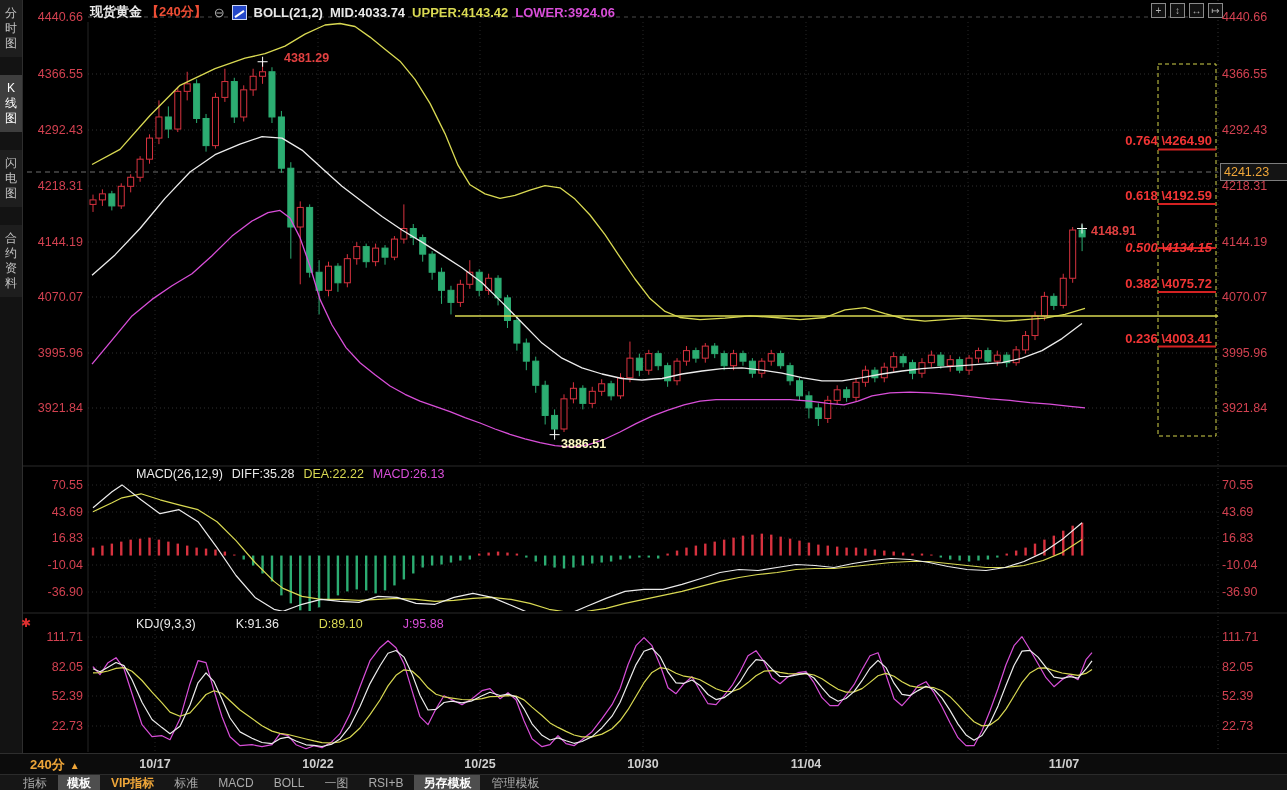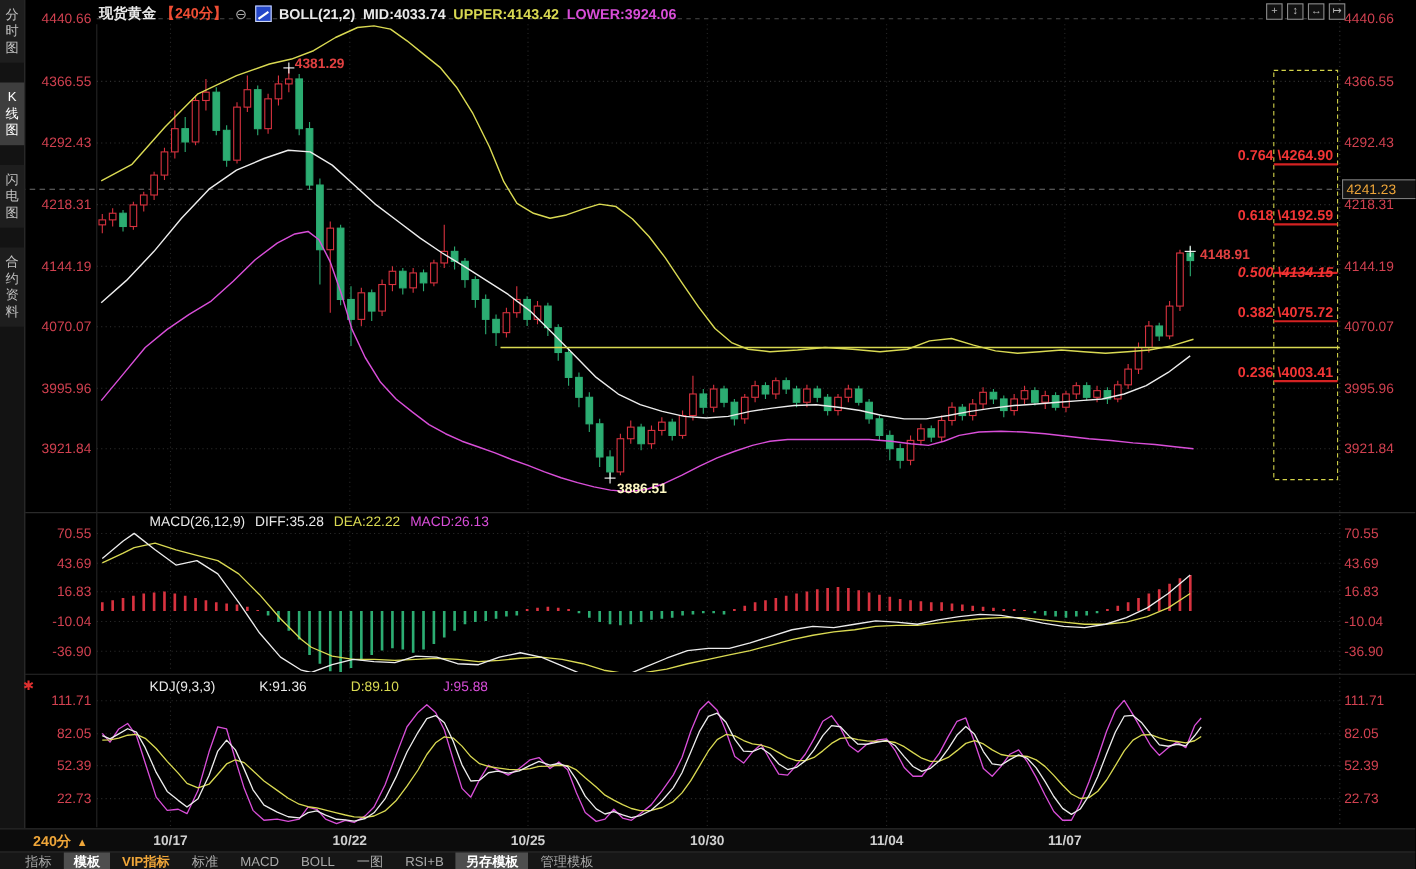--- a/index.html
+++ b/index.html
@@ -668,35 +668,35 @@
   <div id="kdj-gear">✱</div>
 
   <div id="fib-labels">
       <div class="fib-lbl" style="left: 1040px; width: 172px; top: 133.463px;">0.764 \4264.90</div>
       <div class="fib-lbl" style="left: 1040px; width: 172px; top: 187.96px;">0.618 \4192.59</div>
       <div class="fib-lbl" style="left: 1040px; width: 172px; top: 240px; font-style: italic;">0.500 \4134.15</div>
       <div class="fib-lbl" style="left: 1040px; width: 172px; top: 276.041px;">0.382 \4075.72</div>
       <div class="fib-lbl" style="left: 1040px; width: 172px; top: 330.538px;">0.236 \4003.41</div>
     </div>
 
-  <div id="ann-peak" class="ann" style="left:268px;top:51px;text-align:center;">4381.29</div>
+  <div id="ann-peak" class="ann" style="left:284px;top:51px;text-align:center;">4381.29</div>
   <div id="ann-trough" class="ann" style="left:561px;top:437px;">3886.51</div>
   <div id="ann-last" class="ann" style="left:1091px;top:224px;">4148.91</div>
   <div id="price-tag">4241.23</div>
 
   <div id="xaxis">
     <div id="period-sel">
       <span>240分</span><span class="arr">▲</span>
     </div>
   <div class="xdate" style="left: 155px;">10/17</div>
       <div class="xdate" style="left: 318px;">10/22</div>
       <div class="xdate" style="left: 480px;">10/25</div>
       <div class="xdate" style="left: 643px;">10/30</div>
       <div class="xdate" style="left: 806px;">11/04</div>
-      <div class="xdate" style="left: 916px; margin-left: 30px;">11/07</div>
+      <div class="xdate" style="left: 1012px; margin-left: 30px;">11/07</div>
     </div>
 
   <div id="toolbar">
       <div class="tb-btn">指标</div>
       <div class="tb-btn sel">模板</div>
       <div class="tb-btn vip">VIP指标</div>
       <div class="tb-btn">标准</div>
       <div class="tb-btn">MACD</div>
       <div class="tb-btn">BOLL</div>
       <div class="tb-btn">一图</div>

